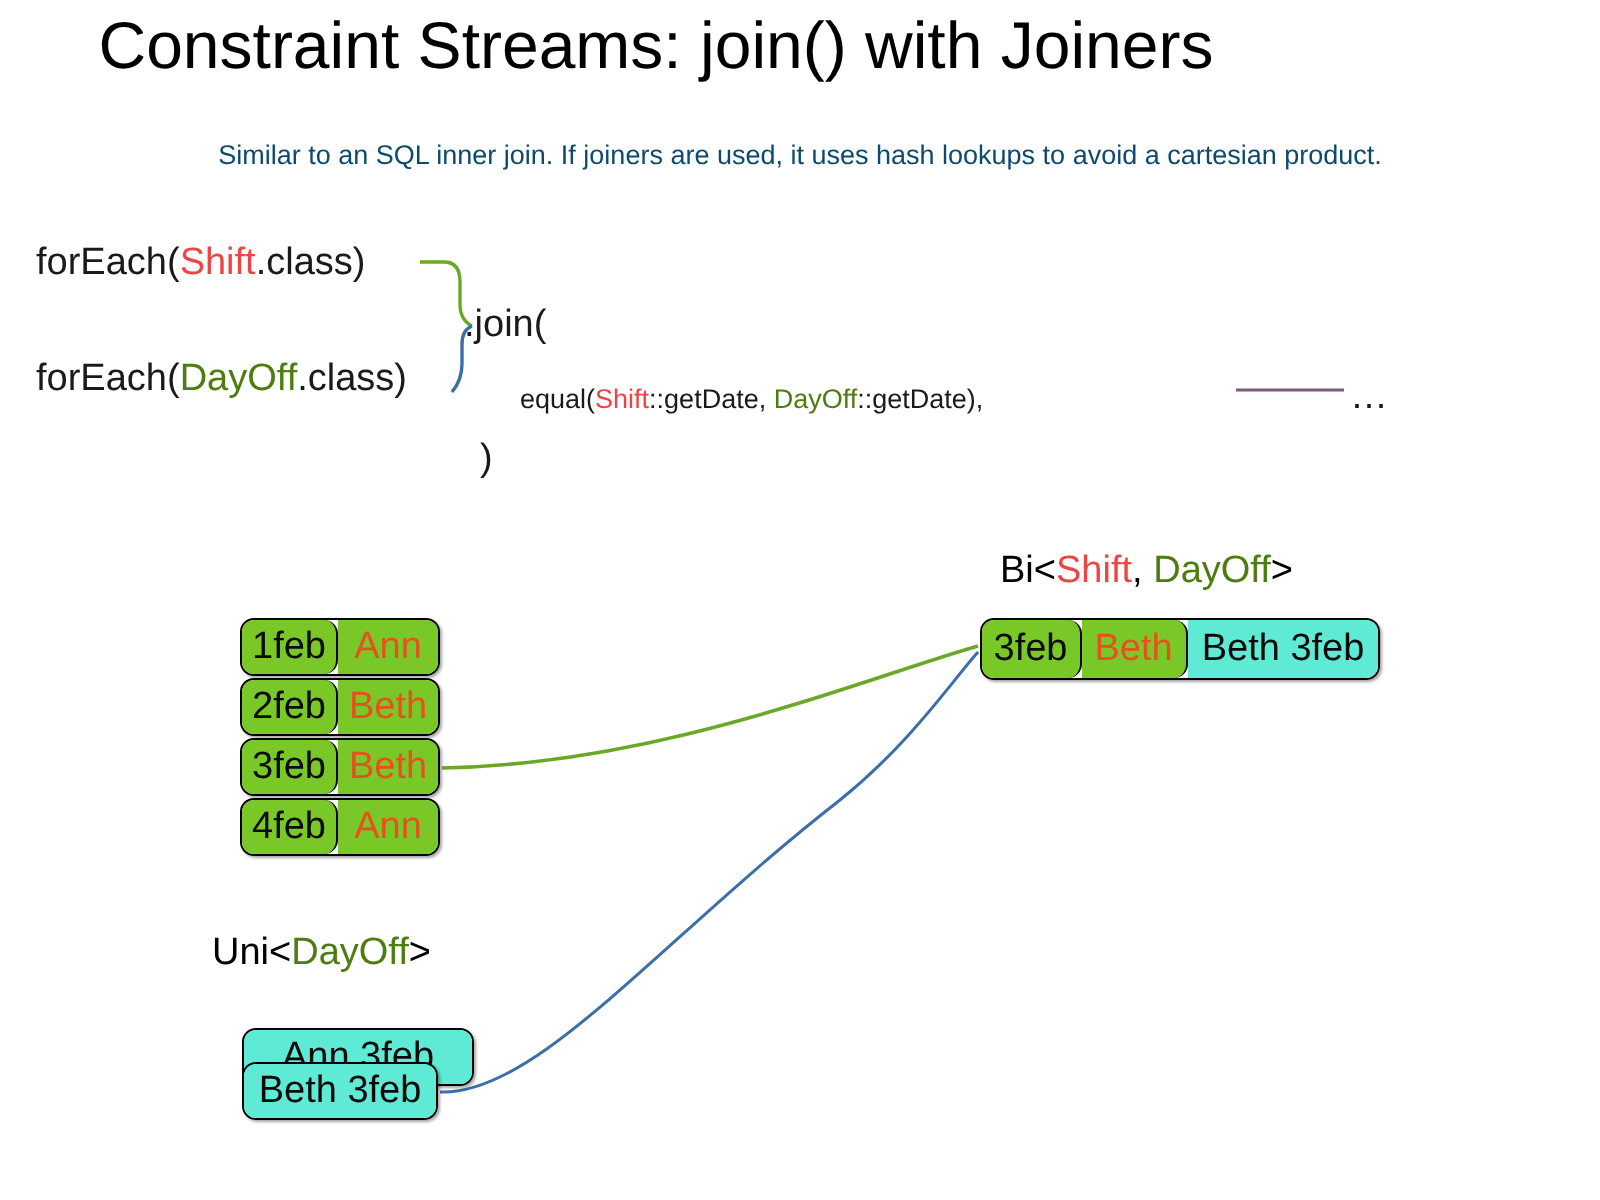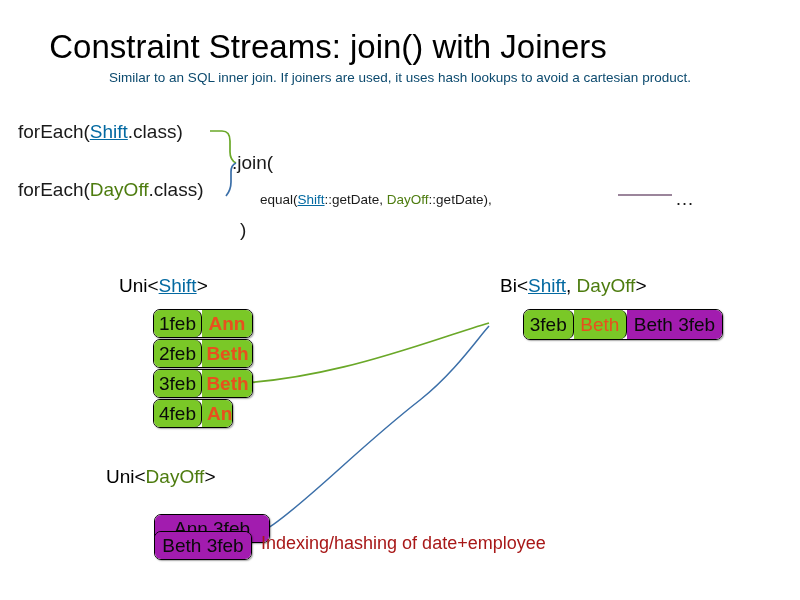--- a/index.html
+++ b/index.html
@@ -18,21 +18,21 @@
   .slide {
     position: absolute;
     left: 0; top: 0;
     width: 800px;
     height: 600px;
   }
 
   
   #title {
     position: absolute;
-    left: 0; top: 28px;
+    left: 0; top: 4px;
     width: 656px;
     text-align: center;
     font-size: 33px;
     font-weight: normal;
     letter-spacing: 0px;
     color: #000000;
     white-space: nowrap;
   }
   #subtitle {
     position: absolute;
@@ -74,61 +74,60 @@
   .type-label {
     position: absolute;
     font-size: 19px;
     color: #000000;
     white-space: nowrap;
   }
   #uniShiftLabel  { left: 119px; top: 275px; }
   #biLabel        { left: 500px; top: 275px; }
   #uniDayOffLabel { left: 106px; top: 466px; }
 
-  .tok-shift  { color: #0369a1; text-decoration: underline; }
+  .tok-shift  { color: #ef4444; }
   .tok-dayoff { color: #4d7c0f; }
 
   
   .fact {
     position: absolute;
     display: flex;
     align-items: stretch;
     border: 1.6px solid #000000;
     border-radius: 7px;
     box-sizing: border-box;
     overflow: hidden;
     box-shadow: 1px 1px 1.5px rgba(0,0,0,0.35);
-    margin-left: 33px;
   }
   .cell {
     display: flex;
     align-items: center;
     justify-content: center;
     font-size: 19px;
     box-sizing: border-box;
     padding: 0 5px;
     white-space: nowrap;
   }
   .cell-sep {
     border-right: 1.6px solid #000000;
     border-radius: 0 7px 7px 0;
   }
   .green  { background: #7ac827; }
-  .blue   { background: #a21caf; }
+  .blue   { background: #5eead4; }
   .txt-date { color: #0a0a0a; }
   .txt-name { color: #e8501e; }
   .txt-dark { color: #0a0a0a; }
 
   
   #shift-row-0 { left: 120px; top: 309px; width: 100px; height: 29px; }
   #shift-row-1 { left: 120px; top: 339px; width: 100px; height: 29px; }
   #shift-row-2 { left: 120px; top: 369px; width: 100px; height: 29px; }
-  #shift-row-3 { left: 120px; top: 399px; width: 80px; height: 29px; }
+  #shift-row-3 { left: 120px; top: 399px; width: 100px; height: 29px; }
   .shift-cell-date { width: 49px; }
-  .shift-cell-name { width: 51px; font-weight: bold; }
+  .shift-cell-name { width: 51px; }
 
   
   #dayoff-row-0 { left: 121px; top: 514px; width: 116px; height: 29px; }
   #dayoff-row-1 { left: 121px; top: 531px; width: 98px; height: 29px; }
   .dayoff-cell { width: 100%; }
 
   
   #bi-tuple { left: 490px; top: 309px; width: 200px; height: 31px; }
   #bi-tuple .c-date { width: 50px; }
   #bi-tuple .c-name { width: 54px; }
@@ -171,23 +170,20 @@
   <div class="code-line" id="joinCall">.join(</div>
 
   <div class="arg-line" id="arg1">
     <span>equal(</span><span class="tok-shift">Shift</span><span>::getDate, </span><span class="tok-dayoff">DayOff</span><span>::getDate),</span>
   </div>
 
   <div class="code-line" id="joinClose">)</div>
 
   <div id="ellipsis">…</div>
 
-  <div class="type-label" id="uniShiftLabel">
-    <span>Uni&lt;</span><span class="tok-shift">Shift</span><span>&gt;</span>
-  </div>
 
   <div class="type-label" id="uniDayOffLabel">
     <span>Uni&lt;</span><span class="tok-dayoff">DayOff</span><span>&gt;</span>
   </div>
 
   <div class="type-label" id="biLabel">
     <span>Bi&lt;</span><span class="tok-shift">Shift</span><span>, </span><span class="tok-dayoff">DayOff</span><span>&gt;</span>
   </div>
 
   <svg id="overlay" viewBox="0 0 800 600">
@@ -227,16 +223,15 @@
     <div class="cell blue txt-dark dayoff-cell">Beth 3feb</div>
   </div>
 
   <div class="fact" id="bi-tuple">
     <div class="cell green cell-sep txt-date c-date">3feb</div>
     <div class="cell green cell-sep txt-name c-name">Beth</div>
     <div class="cell blue txt-dark c-pair">Beth 3feb</div>
   </div>
 
   <div id="annotation">
-    <div>Indexing/hashing of date+employee</div>
   </div>
 
 </div>
 
 </body></html>

